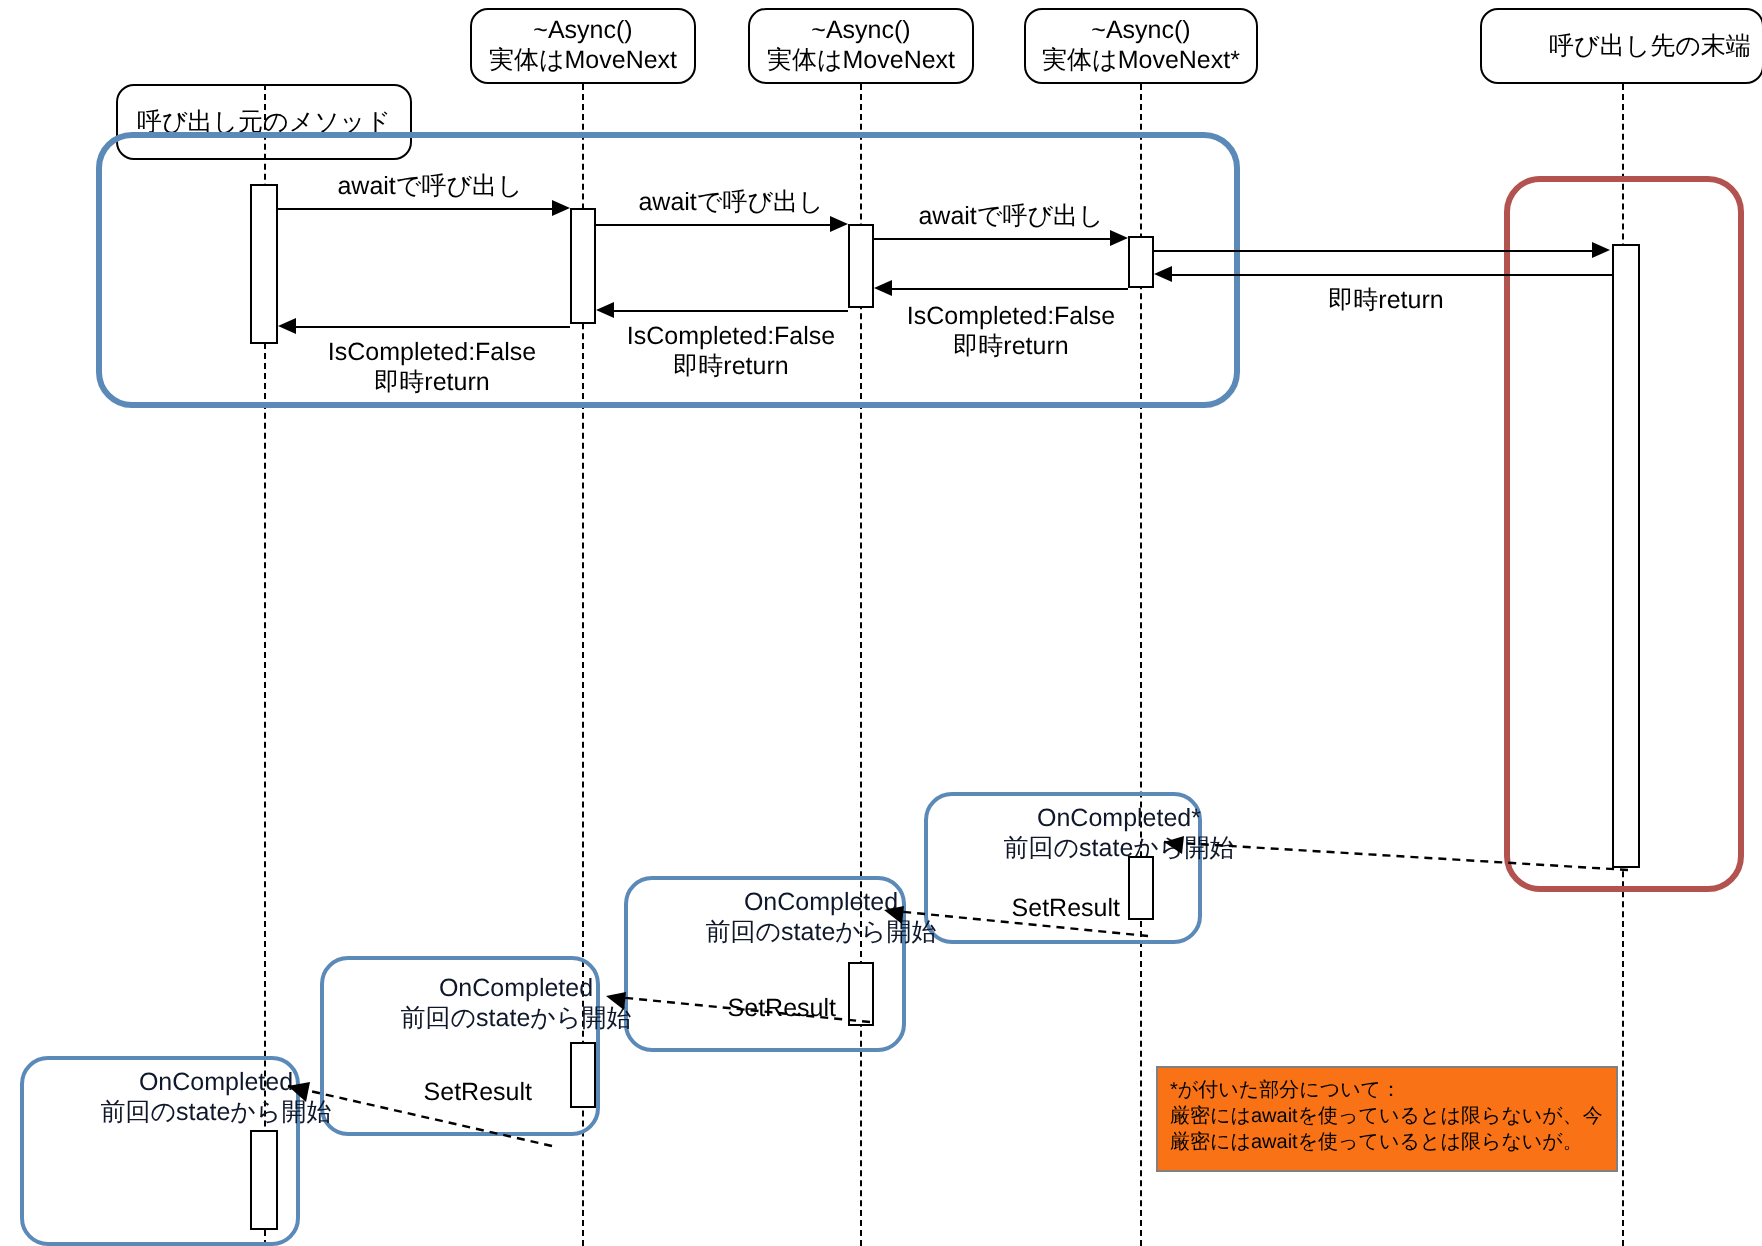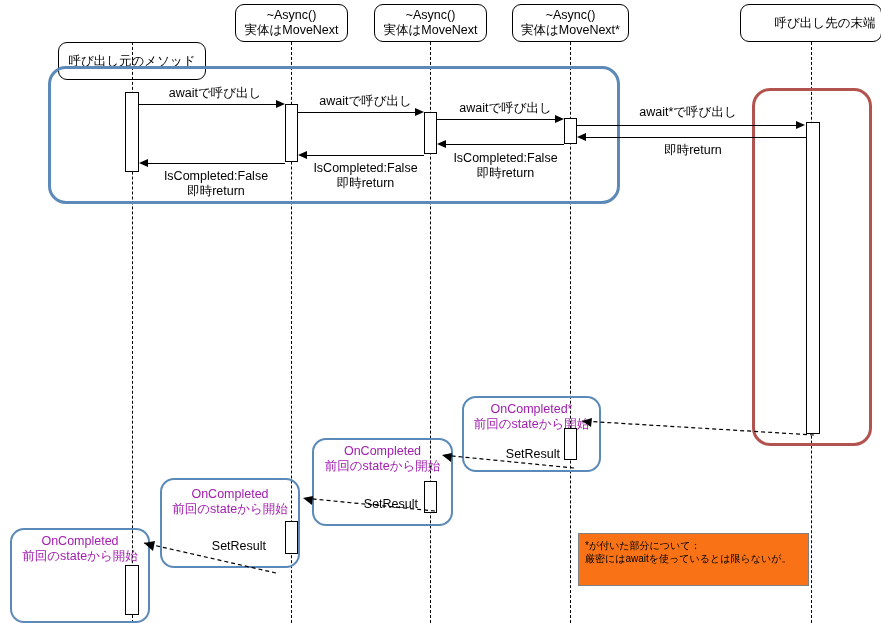--- a/index.html
+++ b/index.html
@@ -88,21 +88,22 @@
   .frame.blue  { border: 3px solid #5b89b8; }
   .frame.red   { border: 3px solid #b3534f; }
   .frame.small { border: 2.4px solid #5b89b8; border-radius: 14px; }
   
   .cb-title {
     position: absolute;
     font-size: 12.5px;
     line-height: 15px;
     text-align: center;
     white-space: nowrap;
-    color: #a21caf;
+    color: #0f172a;
+    margin-left: 28px;
   }
   .cb-title .ln { display: block; }
   .setresult-label {
     position: absolute;
     font-size: 12.5px;
     line-height: 14px;
     color: #000000;
     white-space: nowrap;
     text-align: right;
   }
@@ -182,23 +183,20 @@
   </div>
 
   <div class="msg-line" style="left:437px; top:119px; width:120px;"></div>
   <div class="arrow-head right" style="left:555px; top:114.5px;"></div>
   <div class="msg-label" style="left:443px; top:101px; width:125px;">
     <span class="ln">awaitで呼び出し</span>
   </div>
 
   <div class="msg-line" style="left:577px; top:125px; width:221px;"></div>
   <div class="arrow-head right" style="left:796px; top:120.5px;"></div>
-  <div class="msg-label" style="left:588px; top:105px; width:200px;">
-    <span class="ln">await*で呼び出し</span>
-  </div>
 
   <div class="msg-line" style="left:586px; top:137px; width:220px;"></div>
   <div class="arrow-head left" style="left:577px; top:132.5px;"></div>
   <div class="msg-label" style="left:588px; top:143px; width:210px;">
     <span class="ln">即時return</span>
   </div>
 
   <div class="msg-line" style="left:446px; top:144px; width:118px;"></div>
   <div class="arrow-head left" style="left:437px; top:139.5px;"></div>
   <div class="msg-label" style="left:443px; top:151px; width:125px;">
@@ -272,16 +270,17 @@
   </div>
   <div class="activation" style="left:125px; top:565px; width:14px; height:50px;"></div>
 
   <svg class="dashed-connector" style="left:132px; top:535px; width:145px; height:42px;" viewBox="0 0 145 42">
     <line x1="144" y1="38" x2="12" y2="8" stroke="#000000" stroke-width="1.2" stroke-dasharray="4,3"></line>
     <polygon points="12,8 23,6 21,16" fill="#000000"></polygon>
   </svg>
 
   <div class="note-box" style="left:578px; top:533px; width:231px; height:53px;">
     <span class="ln">*が付いた部分について：</span>
+    <span class="ln">厳密にはawaitを使っているとは限らないが、今</span>
     <span class="ln">厳密にはawaitを使っているとは限らないが。</span>
   </div>
 
 </div>
 
 </body></html>

